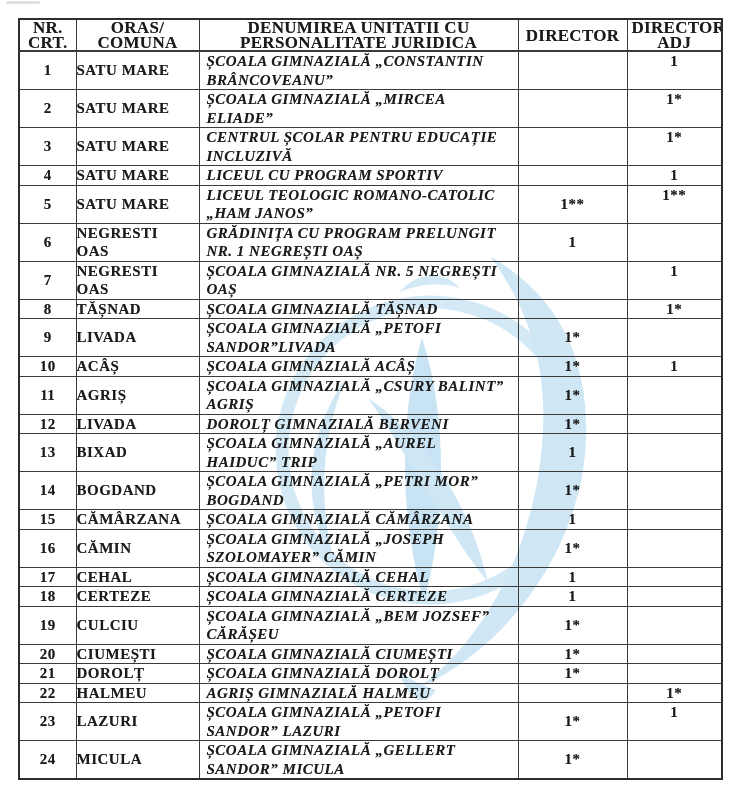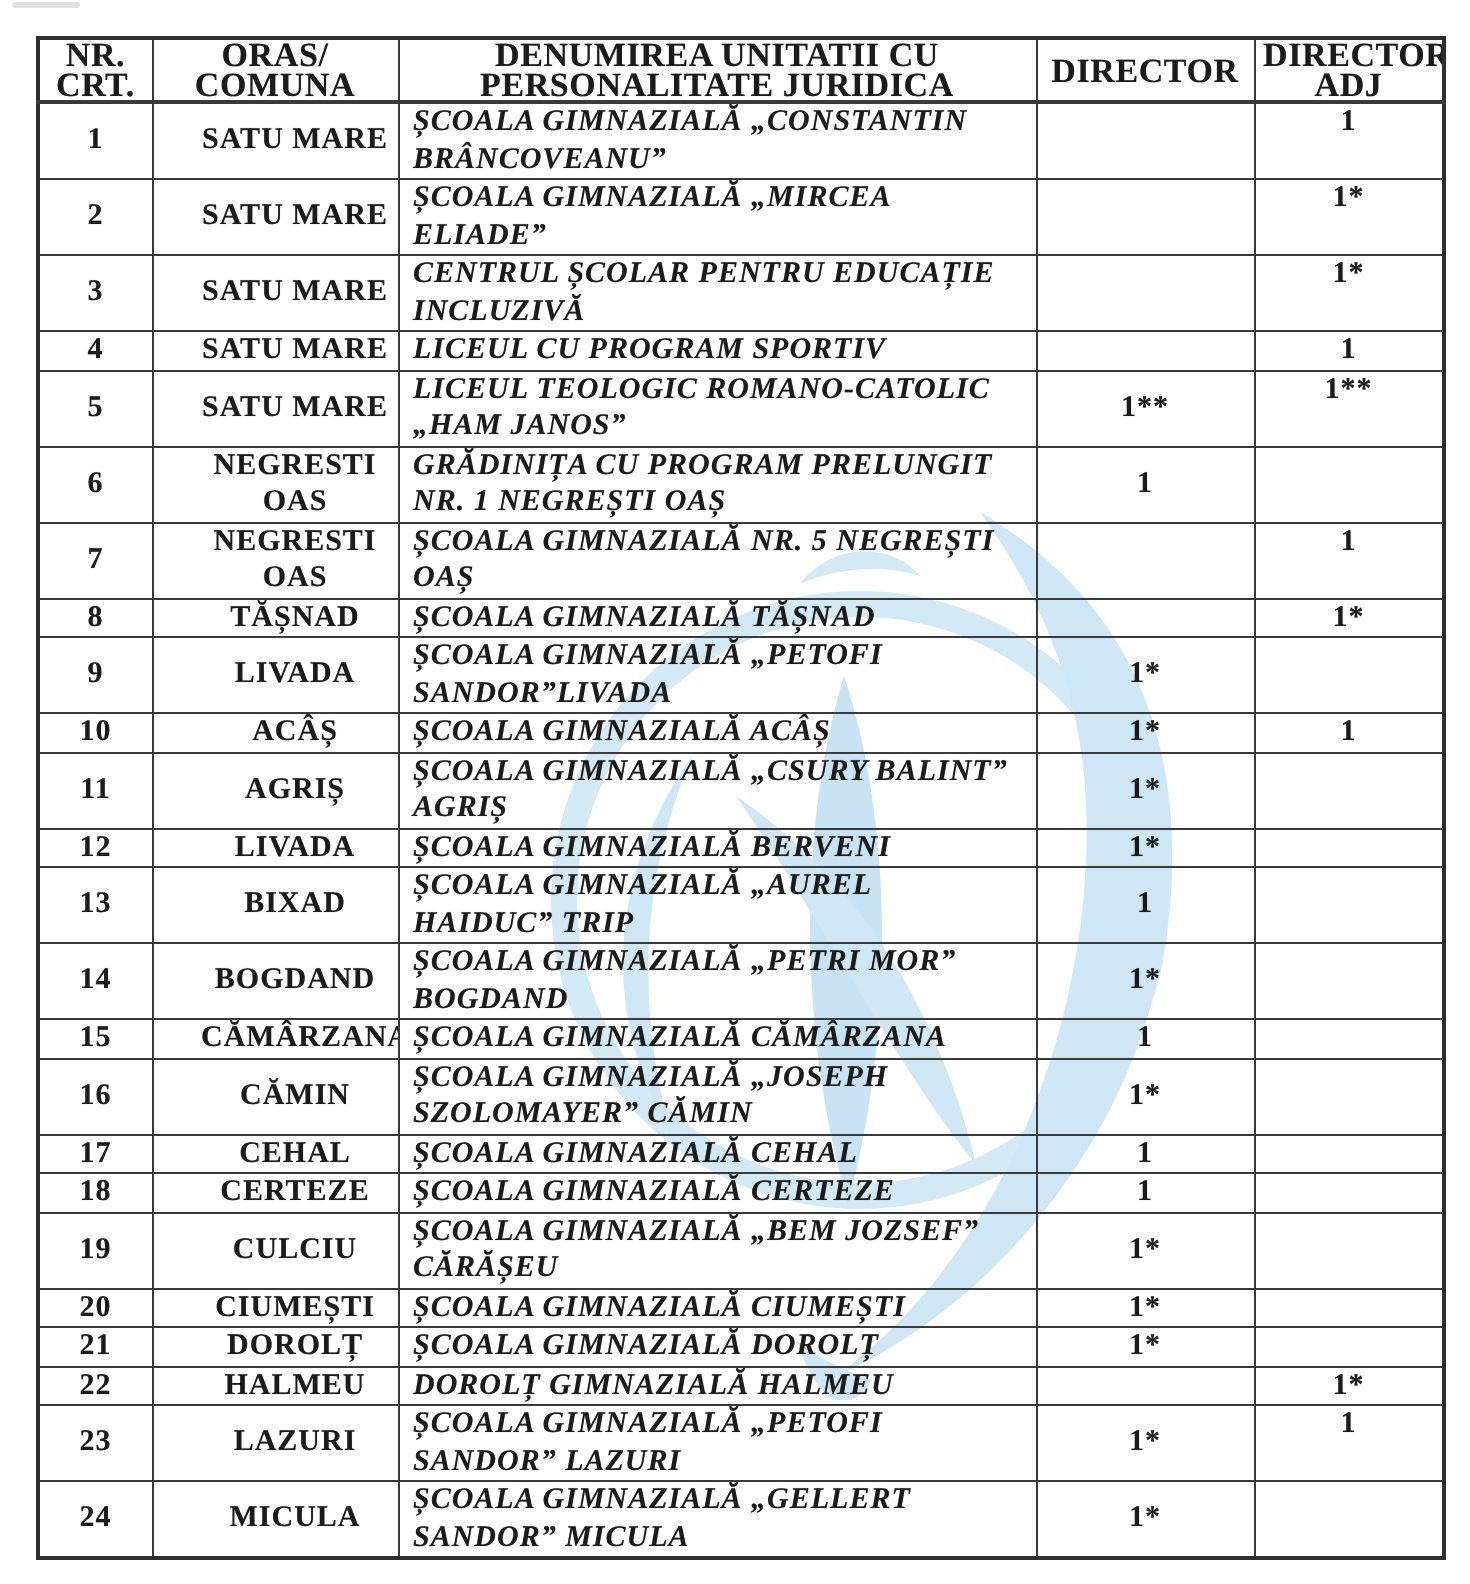--- a/index.html
+++ b/index.html
@@ -66,21 +66,21 @@
   }
   .doc-table td {
     font-size: 15px;
     line-height: 18.5px;
     letter-spacing: .5px;
     vertical-align: middle;
   }
   tr.row-tall td { height: 38px; }
   tr.row-short td { height: 19px; }
   td.col-nr       { text-align: center; }
-  td.col-city     { text-align: center; padding-left: 24px; }
+  td.col-city     { text-align: left; padding-left: 0; }
   td.col-school   { text-align: left; padding-left: 7px; font-style: italic; }
   td.col-director { text-align: center; }
   td.col-adj      { text-align: center; vertical-align: top; }
 </style>
 </head>
 <body>
 
 <div class="page">
 
   <div class="scan-artifact"></div>
@@ -202,21 +202,21 @@
           <td class="col-nr">11</td>
           <td class="col-city">AGRIȘ</td>
           <td class="col-school">ȘCOALA GIMNAZIALĂ „CSURY BALINT”
 AGRIȘ</td>
           <td class="col-director">1*</td>
           <td class="col-adj"></td>
         </tr>
         <tr class="row-short">
           <td class="col-nr">12</td>
           <td class="col-city">LIVADA</td>
-          <td class="col-school">ȘCOALA GIMNAZIALĂ BERVENI</td>
+          <td class="col-school">DOROLȚ GIMNAZIALĂ BERVENI</td>
           <td class="col-director">1*</td>
           <td class="col-adj"></td>
         </tr>
         <tr class="row-tall">
           <td class="col-nr">13</td>
           <td class="col-city">BIXAD</td>
           <td class="col-school">ȘCOALA GIMNAZIALĂ  „AUREL
 HAIDUC” TRIP</td>
           <td class="col-director">1</td>
           <td class="col-adj"></td>
@@ -276,21 +276,21 @@
         <tr class="row-short">
           <td class="col-nr">21</td>
           <td class="col-city">DOROLȚ</td>
           <td class="col-school">ȘCOALA GIMNAZIALĂ  DOROLȚ</td>
           <td class="col-director">1*</td>
           <td class="col-adj"></td>
         </tr>
         <tr class="row-short">
           <td class="col-nr">22</td>
           <td class="col-city">HALMEU</td>
-          <td class="col-school">DOROLȚ GIMNAZIALĂ HALMEU</td>
+          <td class="col-school">AGRIȘ GIMNAZIALĂ HALMEU</td>
           <td class="col-director"></td>
           <td class="col-adj">1*</td>
         </tr>
         <tr class="row-tall">
           <td class="col-nr">23</td>
           <td class="col-city">LAZURI</td>
           <td class="col-school">ȘCOALA GIMNAZIALĂ „PETOFI
 SANDOR” LAZURI</td>
           <td class="col-director">1*</td>
           <td class="col-adj">1</td>

